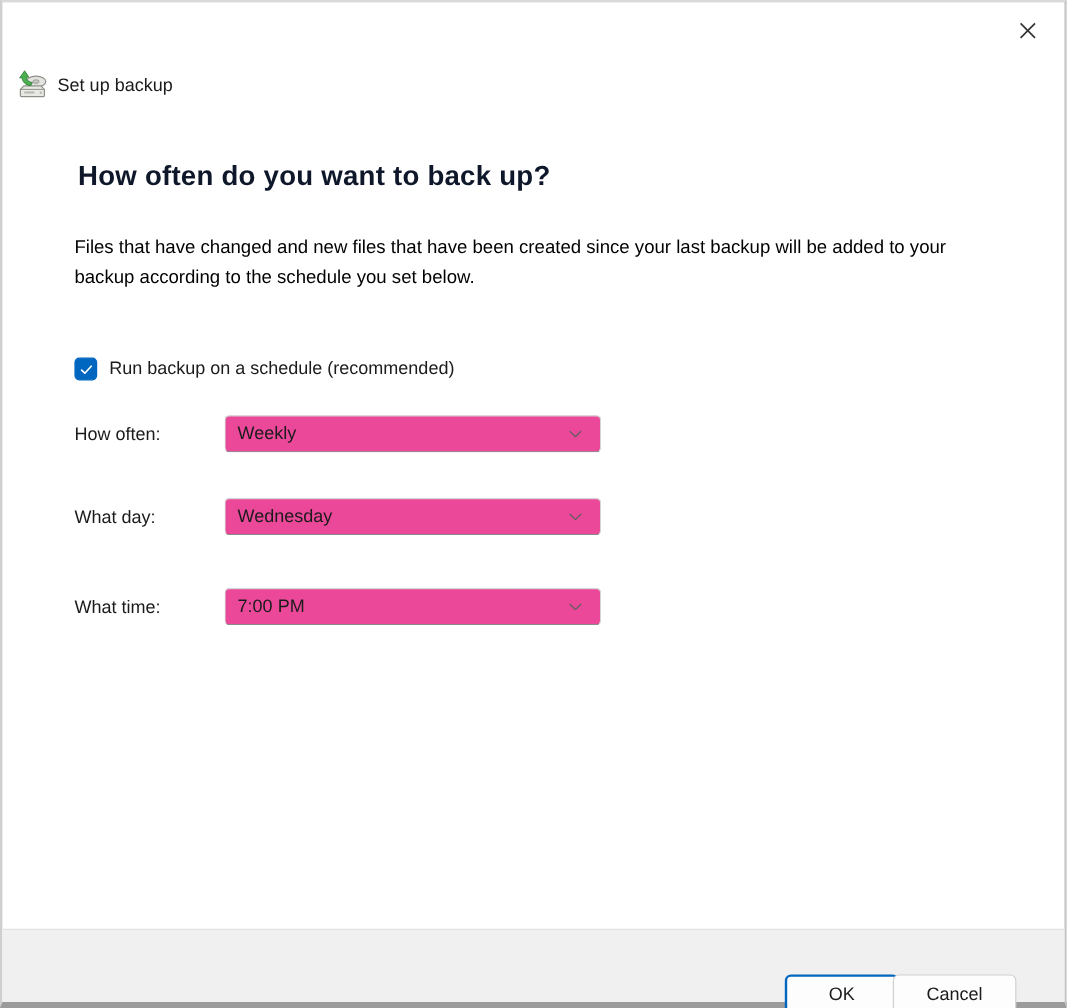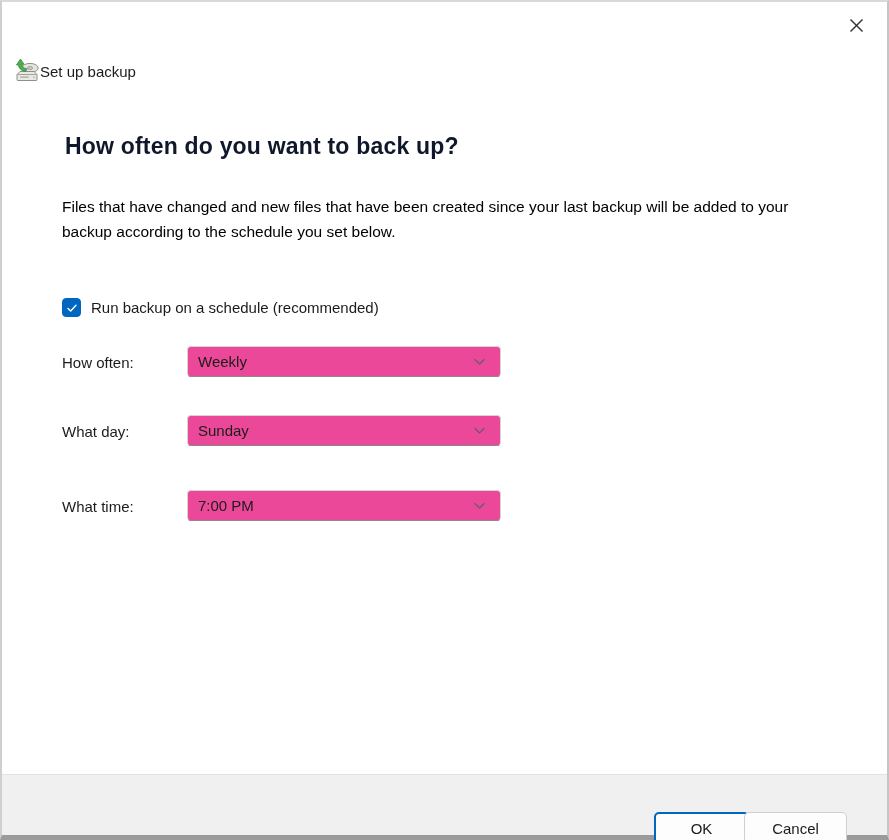--- a/index.html
+++ b/index.html
@@ -23,21 +23,21 @@
   }
   
   .close-btn{
     position:absolute;top:6px;right:14px;
     width:34px;height:34px;
     display:flex;align-items:center;justify-content:center;
     cursor:pointer;
   }
   .wizard-title{
     position:absolute;left:12px;top:56px;
-    display:flex;align-items:center;
+    display:flex;align-items:center;gap:8px;
     font-size:15px;color:#1b1b1b;
   }
   .wizard-title .app-icon{width:26px;height:26px;display:block;}
   
   .heading{
     position:absolute;left:63px;top:131px;
     font-size:23px;color:#0f172a;
     letter-spacing:.2px;
     font-weight:bold;
   }
@@ -155,21 +155,21 @@
       <span class="combo-value">Weekly</span>
       <svg class="chevron" viewBox="0 0 13 13">
         <polyline points="2,4.5 6.5,9 11,4.5" fill="none" stroke="#5f5f5f" stroke-width="1.1" stroke-linecap="round" stroke-linejoin="round"></polyline>
       </svg>
     </div>
   </div>
 
   <div class="field-row" id="row-day">
     <span class="field-label">What day:</span>
     <div class="combobox">
-      <span class="combo-value">Sunday</span>
+      <span class="combo-value">Wednesday</span>
       <svg class="chevron" viewBox="0 0 13 13">
         <polyline points="2,4.5 6.5,9 11,4.5" fill="none" stroke="#5f5f5f" stroke-width="1.1" stroke-linecap="round" stroke-linejoin="round"></polyline>
       </svg>
     </div>
   </div>
 
   <div class="field-row" id="row-time">
     <span class="field-label">What time:</span>
     <div class="combobox">
       <span class="combo-value">7:00 PM</span>

